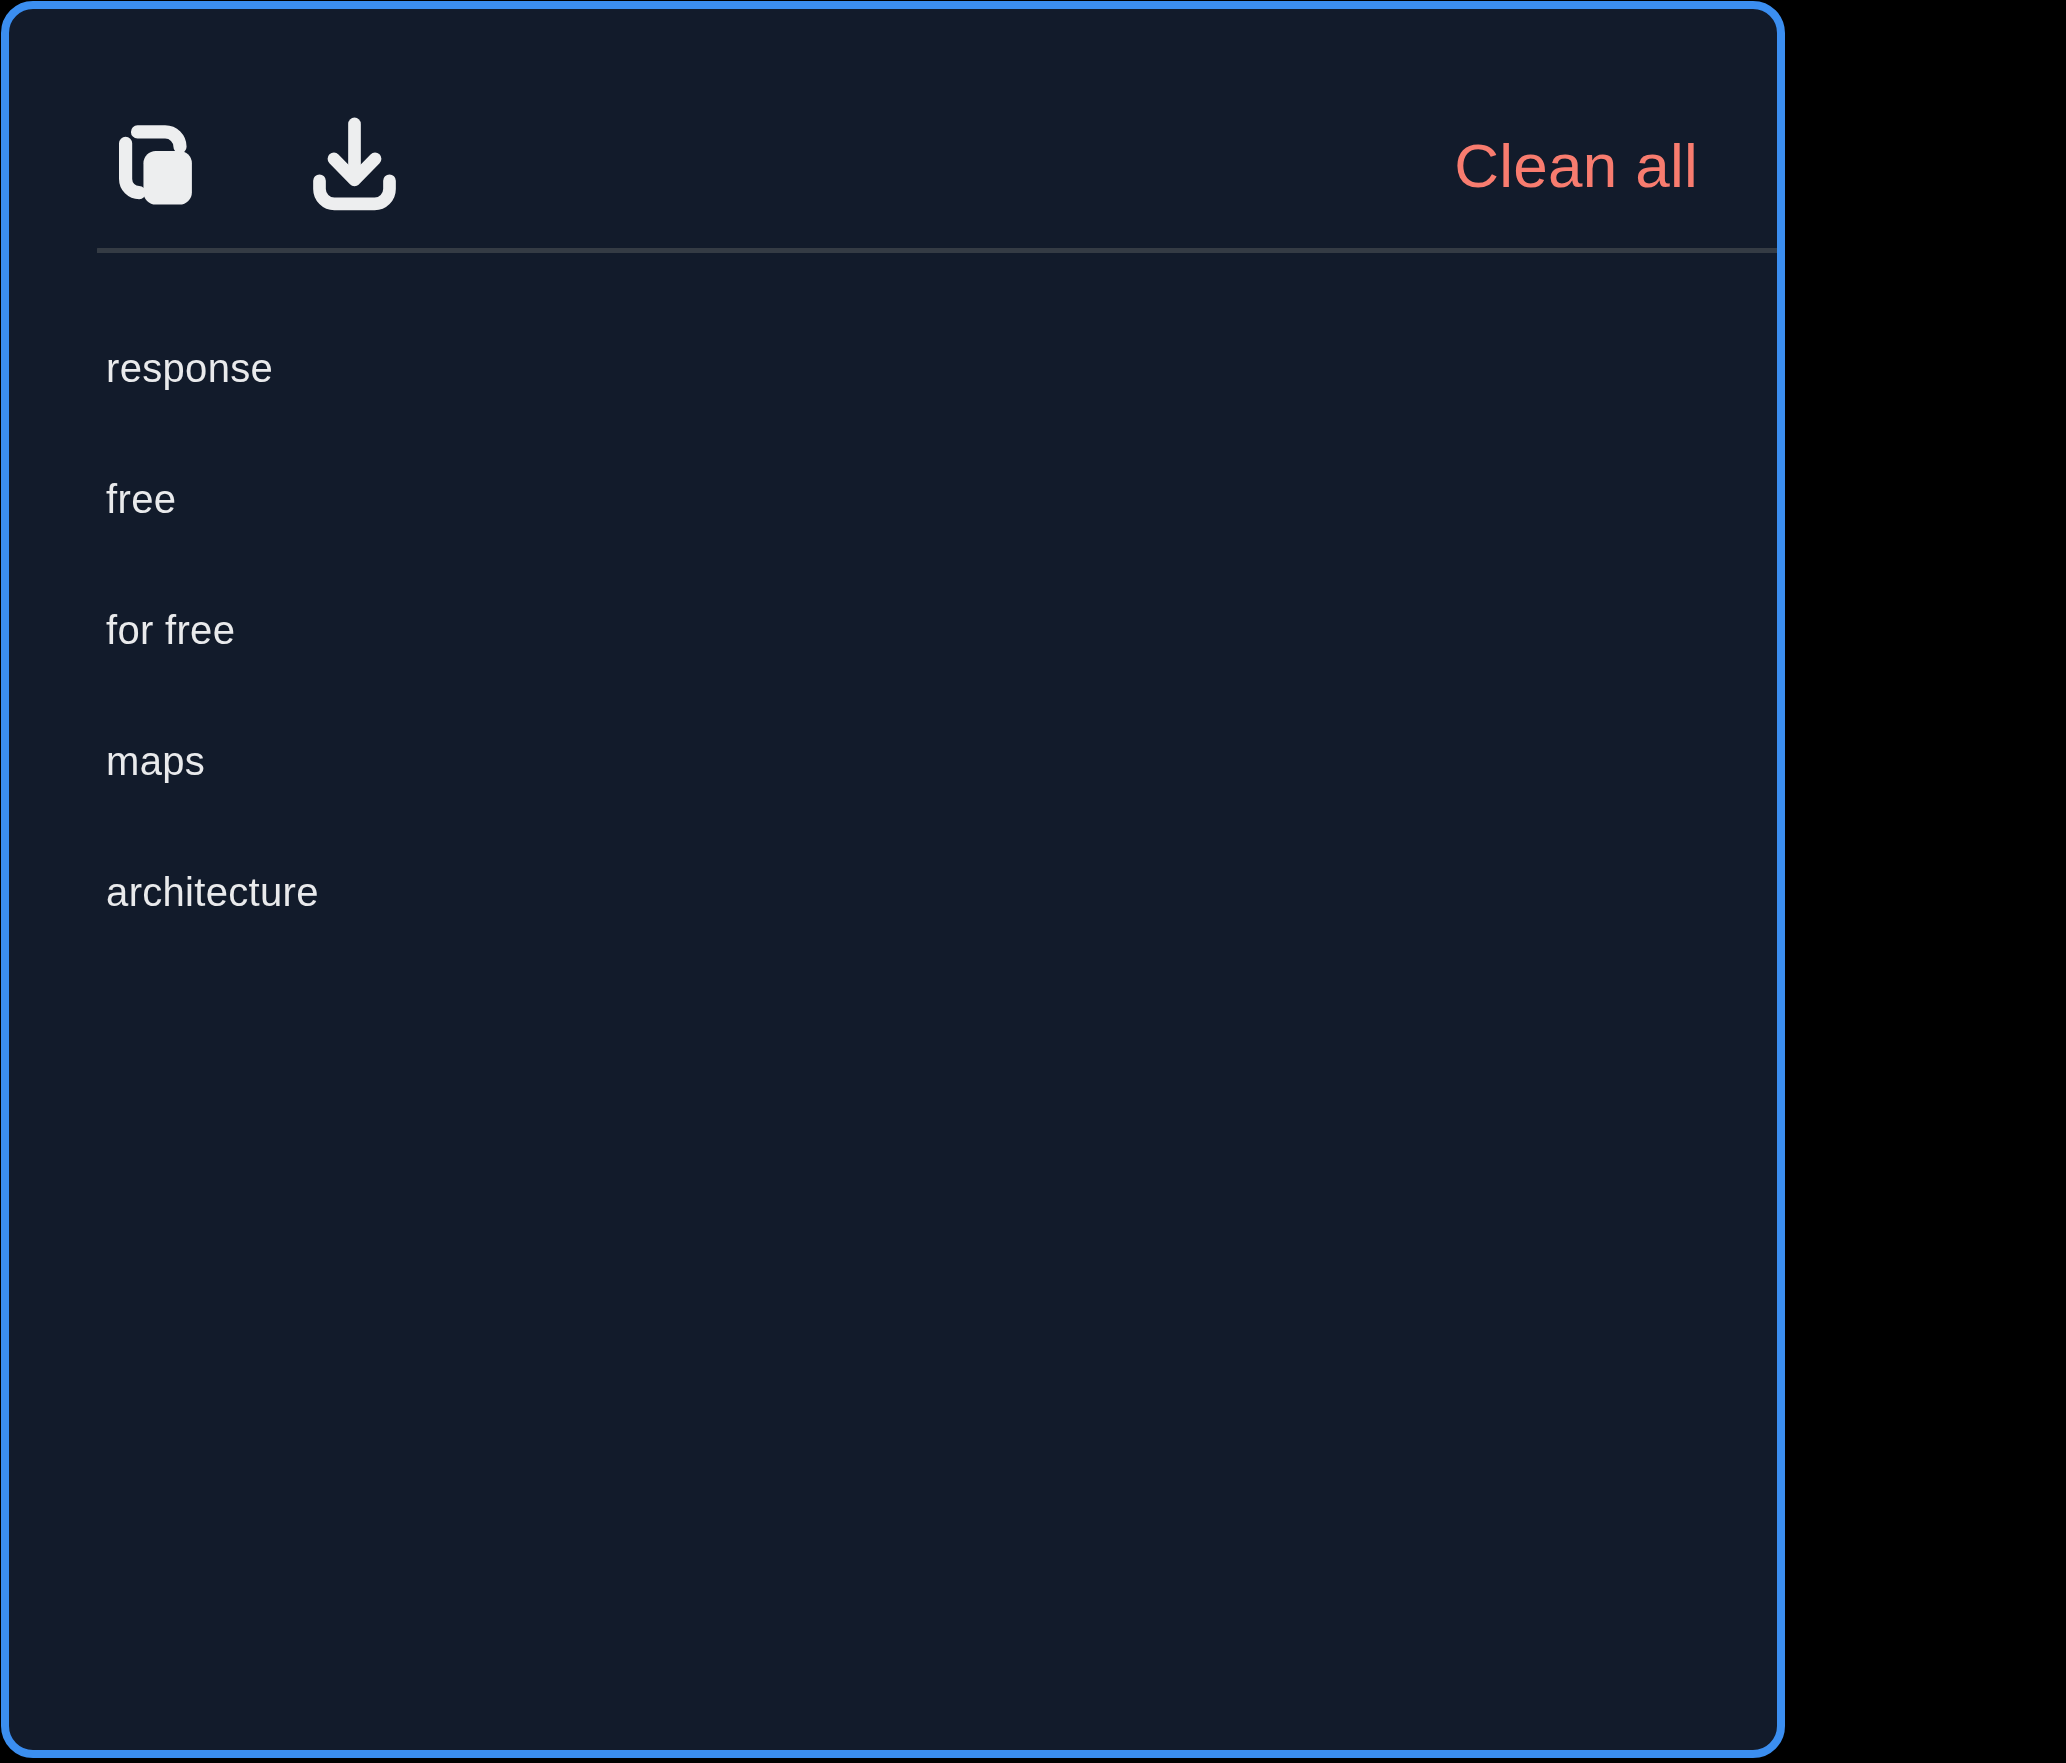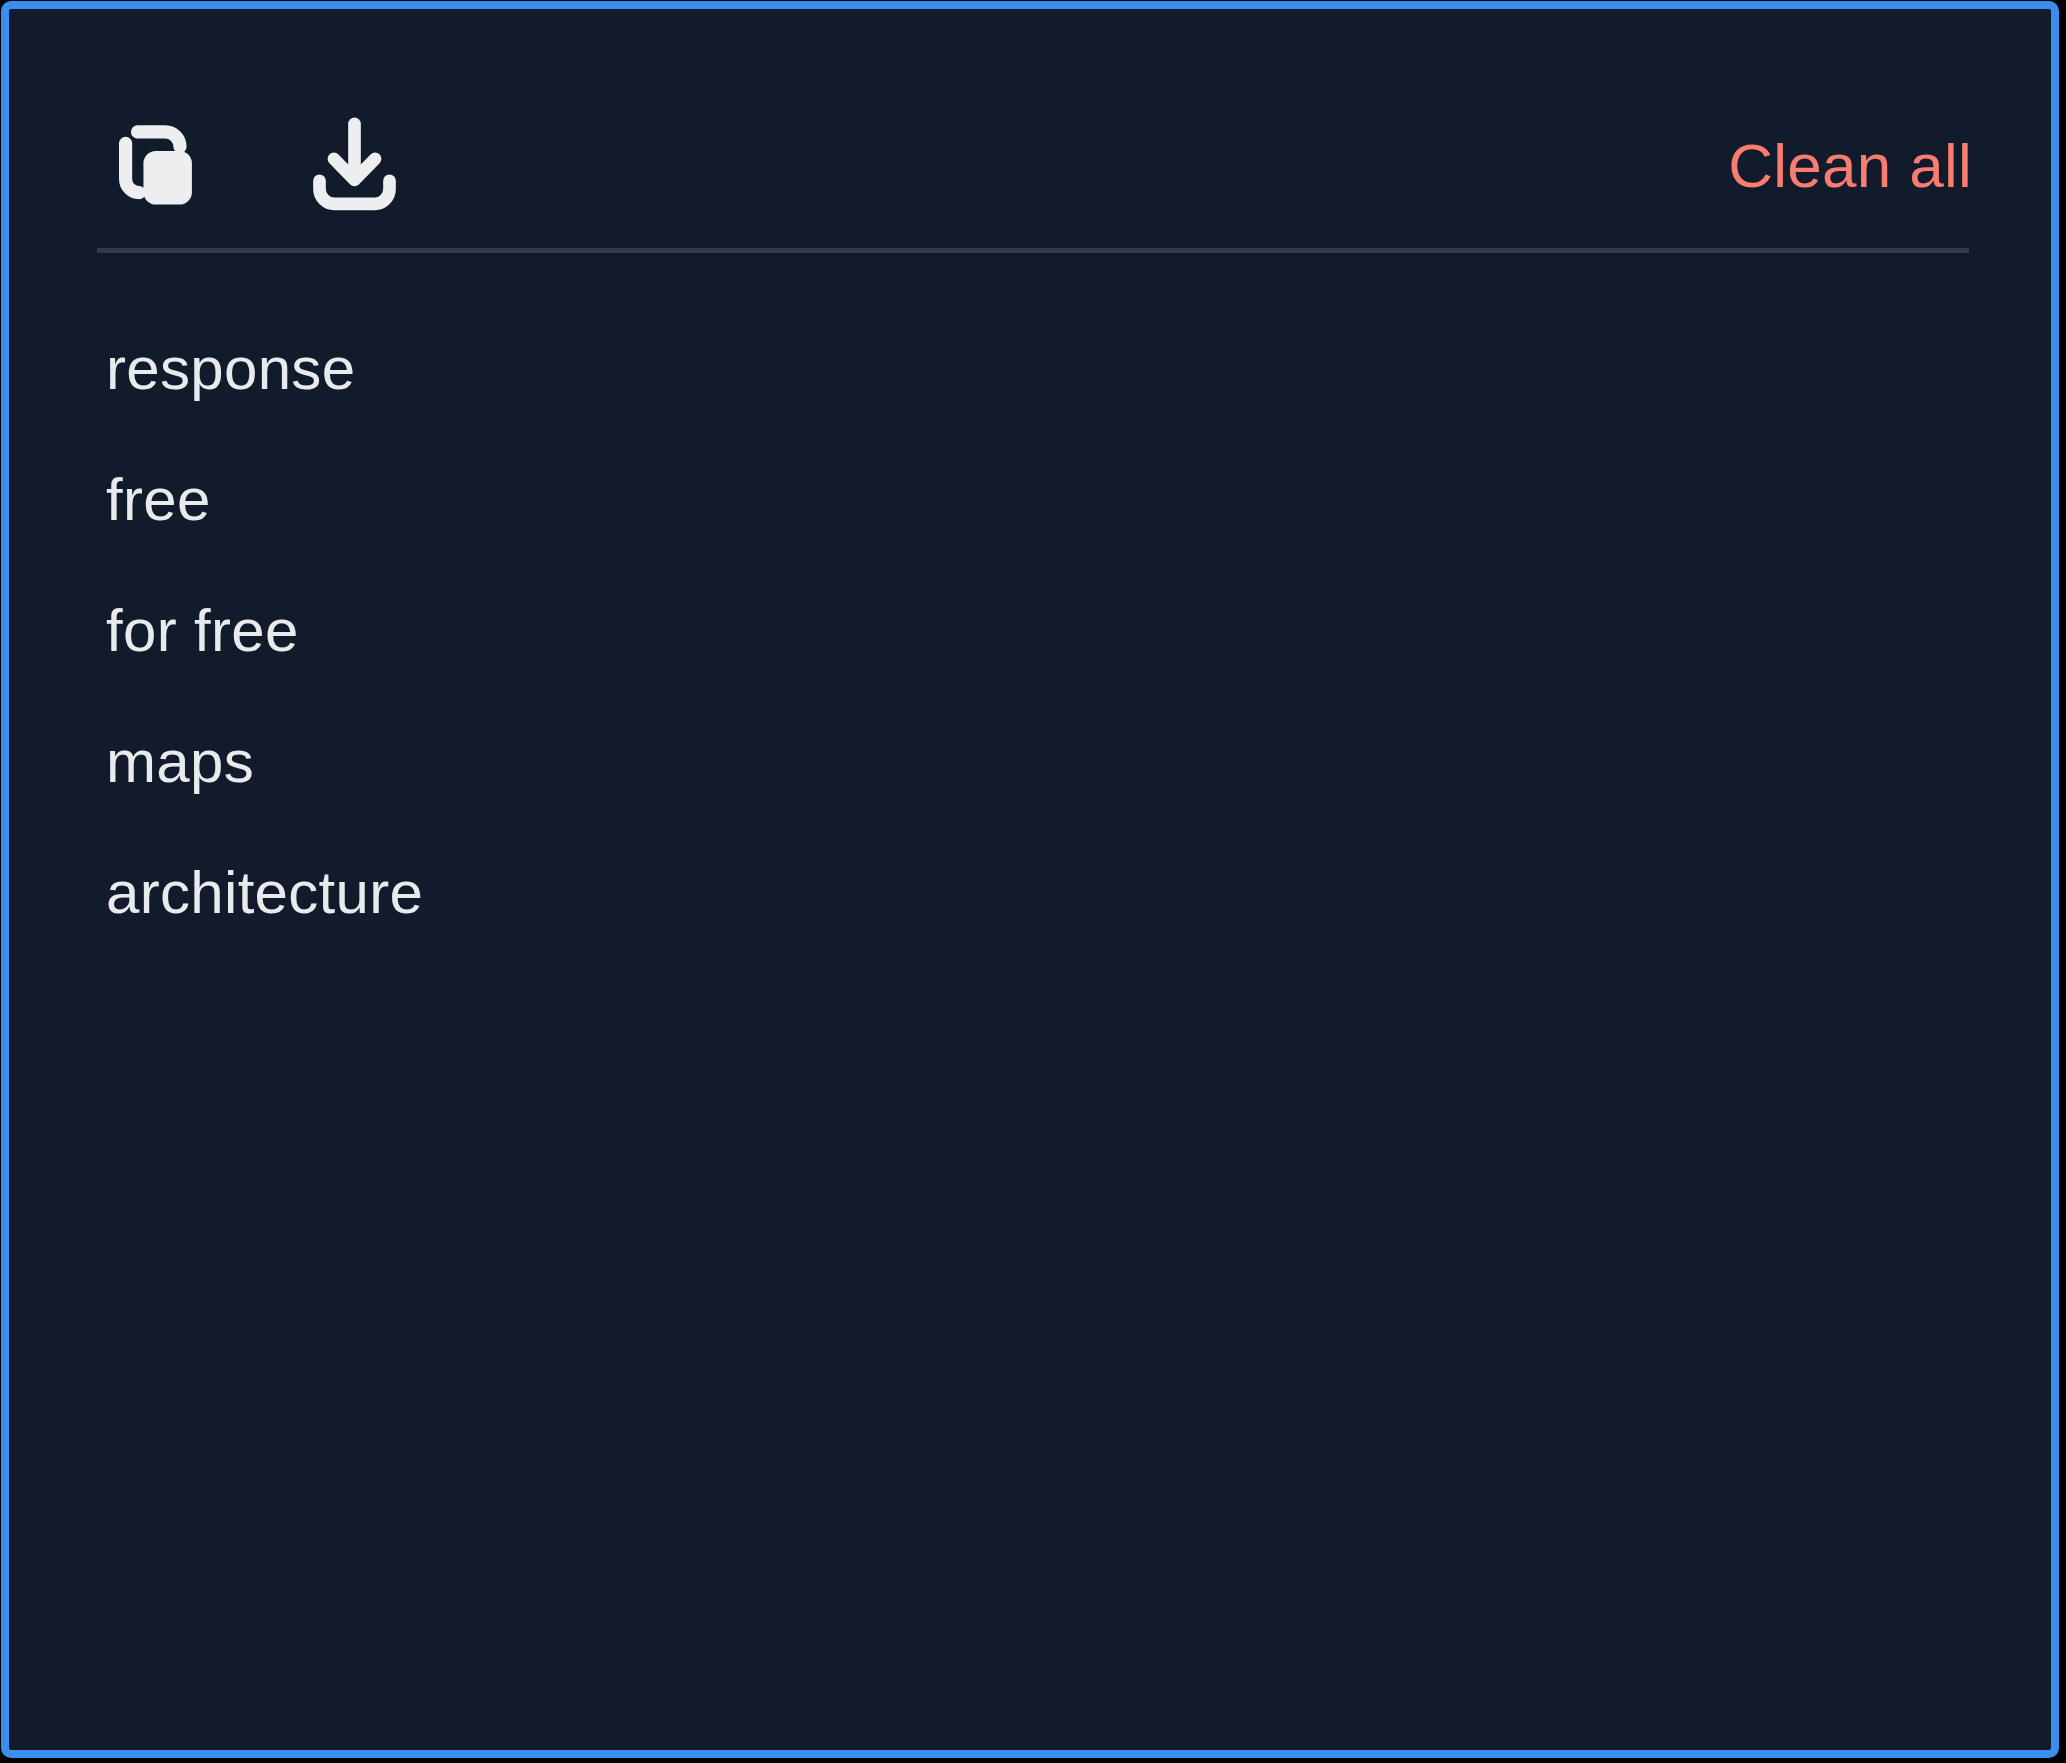--- a/index.html
+++ b/index.html
@@ -12,26 +12,26 @@
   }
   body {
     font-family: "Liberation Sans", sans-serif;
   }
 
   
   #panel {
     position: absolute;
     left: 1.1px;
     top: 1.1px;
-    width: 2058px;
+    width: 1784px;
     height: 1757px;
     box-sizing: border-box;
     background: #121B2B;
     border: 8.4px solid #3B8EF0;
-    border-radius: 10px;
+    border-radius: 32px;
     overflow: hidden;
   }
 
   
   #toolbar {
     position: absolute;
     left: 0;
     top: 0;
     width: 100%;
     height: 221px;
@@ -87,21 +87,21 @@
     bottom: 0;
     overflow-y: auto;
   }
 
   .history-item {
     display: block;
     margin: 0;
     padding: 0 0 0 97px;
     height: 131px;
     line-height: 131px;
-    font-size: 60px;
+    font-size: 40px;
     color: #E9EAEC;
     letter-spacing: 0.3px;
     white-space: nowrap;
     cursor: pointer;
     font-family: "Liberation Sans", sans-serif;
   }
 </style>
 </head>
 <body>
 

